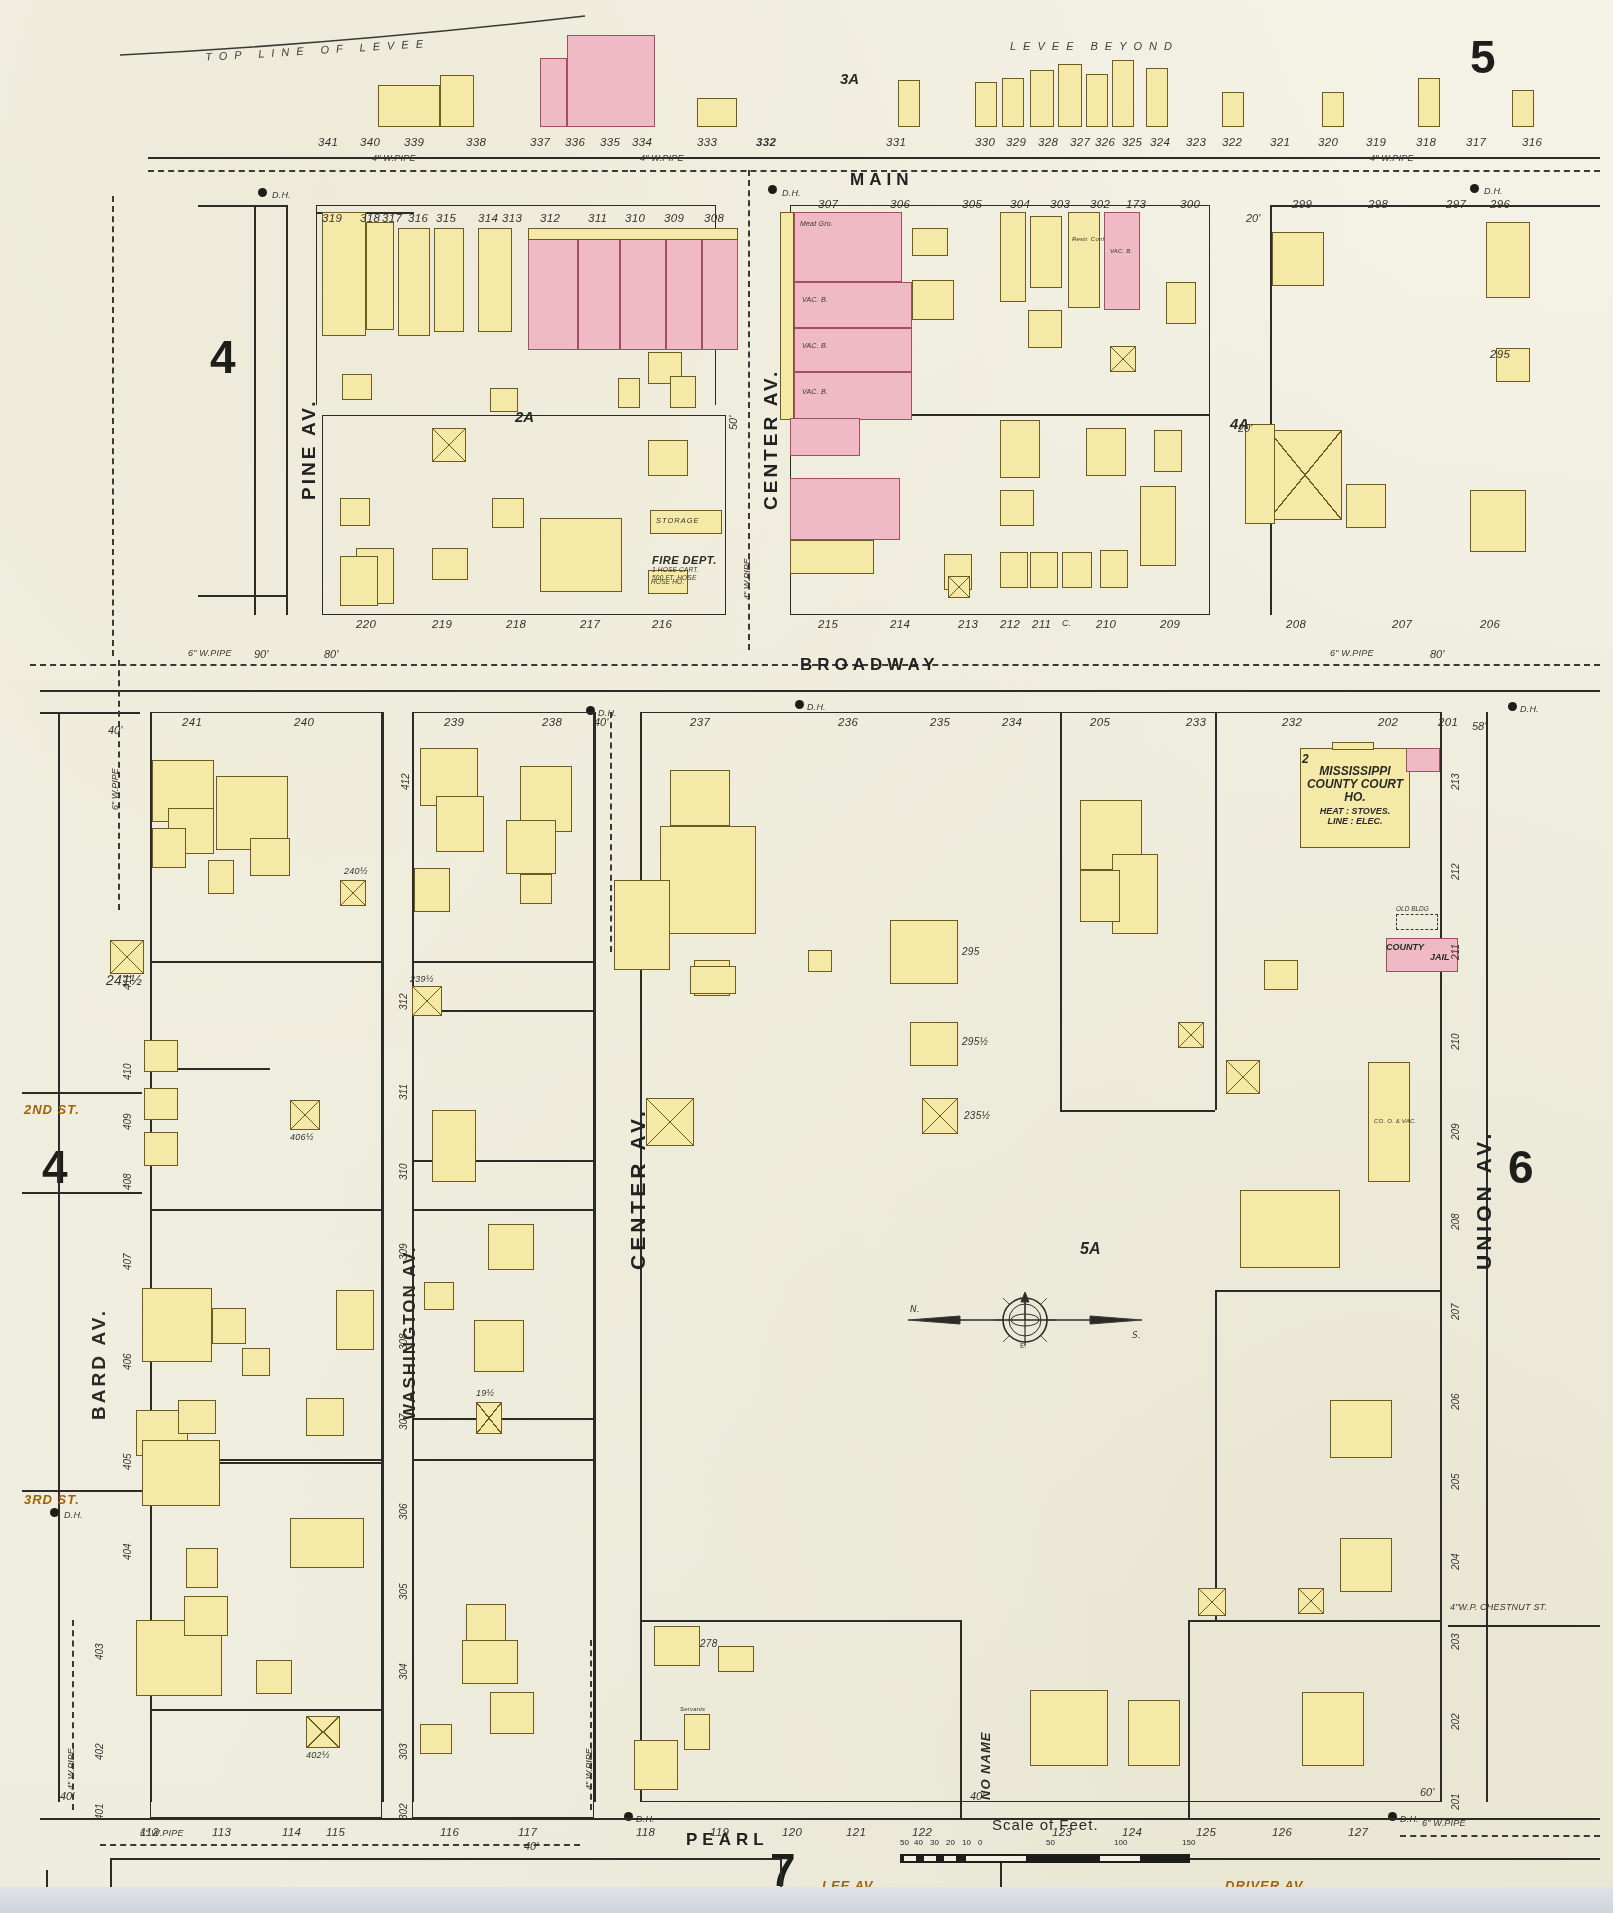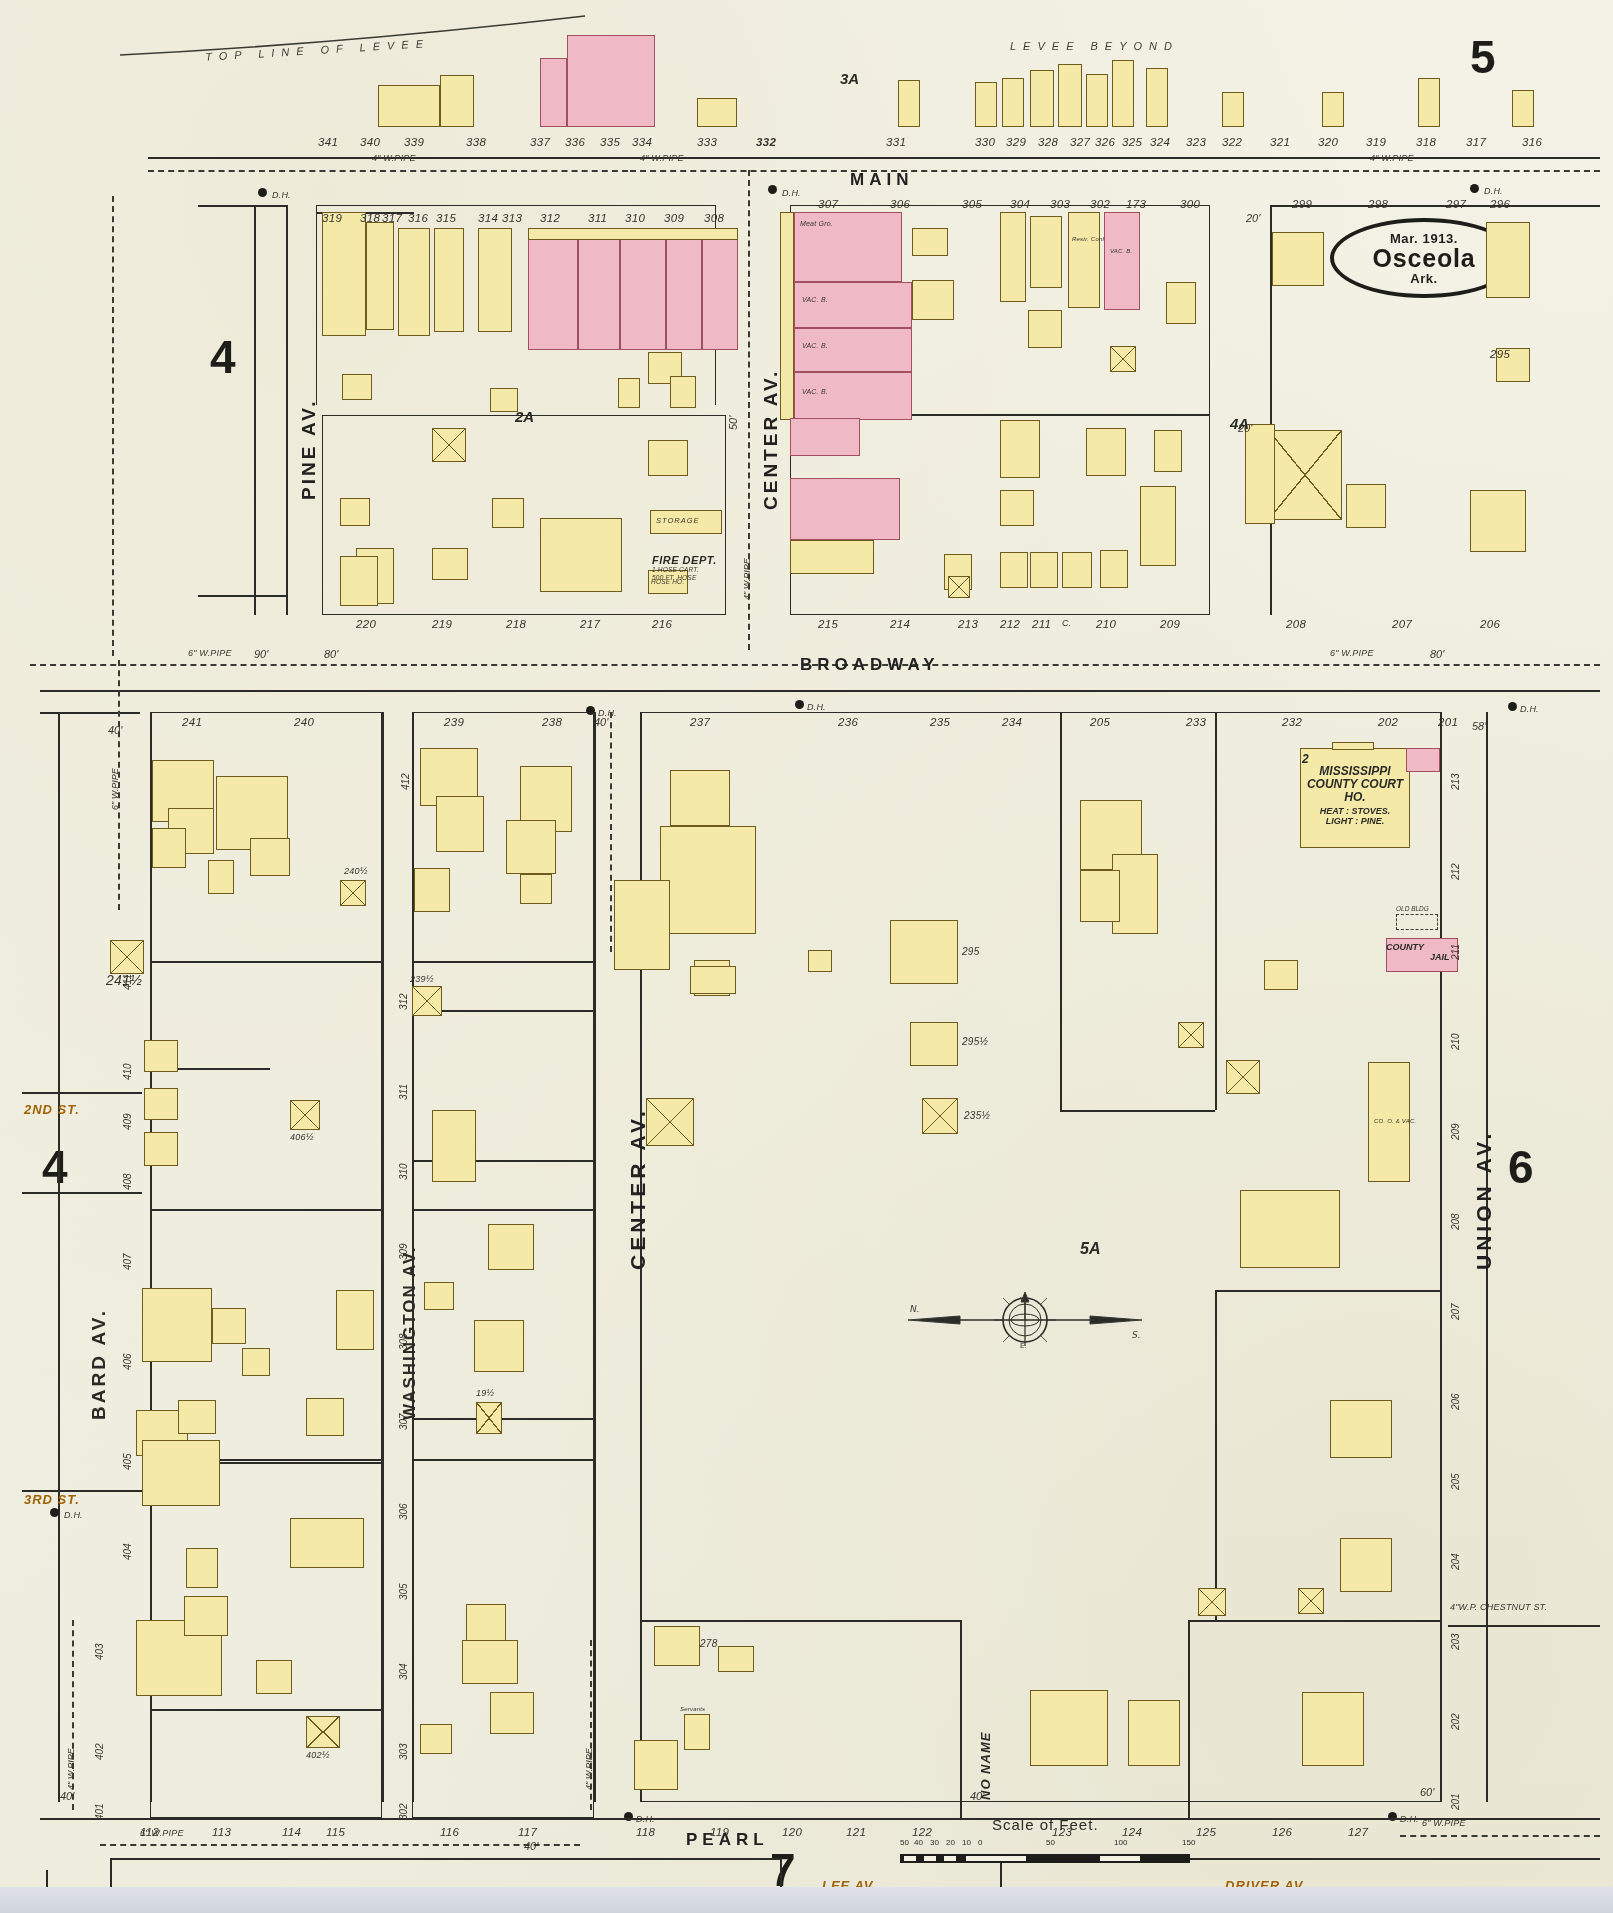--- a/index.html
+++ b/index.html
@@ -88,25 +88,20 @@
   .jail-lbl{position:absolute;font-size:9px;font-weight:700;font-style:italic;color:#2a2a26;text-align:left;line-height:1.1;}
   .oldbldg{position:absolute;border:1.2px dashed #3a3a34;box-sizing:border-box;}
   .oldbldg-lbl{position:absolute;font-size:6.5px;font-style:italic;color:#3a362e;}
 </style>
 </head>
 <body>
 
 <div id="sheet">
   <div id="paper-tint"></div>
 
-  <div id="title-seal">
-    <div class="ln1">Mar. 1913.</div>
-    <div class="ln2">Osceola</div>
-    <div class="ln3">Ark.</div>
-  </div>
 
   <div class="t pageno" style="left:1470px;top:30px;">5</div>
   <div class="t pageno" style="left:210px;top:330px;">4</div>
   <div class="t pageno" style="left:42px;top:1140px;">4</div>
   <div class="t pageno" style="left:1508px;top:1140px;">6</div>
   <div class="t pageno" style="left:770px;top:1843px;">7</div>
 
   <svg style="position:absolute;left:120px;top:10px;" width="470" height="50">
     <path d="M0 45 Q 220 34 465 6" stroke="#3a3a34" stroke-width="1.6" fill="none"></path>
   </svg>
@@ -461,21 +456,21 @@
   <div class="t lbl" style="left:680px;top:1706px;font-size:6px;">Servants</div>
   <div class="t num" style="left:700px;top:1638px;font-size:10px;">278</div>
 
   <div class="blk" style="left:1300px;top:748px;width:110px;height:100px;"></div>
   <div class="blk thin" style="left:1332px;top:742px;width:42px;height:8px;"></div>
   <div class="ch-text ch-1" style="left:1302px;top:752px;width:16px;text-align:left;">2</div>
   <div class="ch-text ch-1" style="left:1300px;top:764px;width:110px;">MISSISSIPPI</div>
   <div class="ch-text ch-1" style="left:1300px;top:777px;width:110px;">COUNTY COURT</div>
   <div class="ch-text ch-1" style="left:1300px;top:790px;width:110px;">HO.</div>
   <div class="ch-text ch-2" style="left:1300px;top:806px;width:110px;">HEAT : STOVES.</div>
-  <div class="ch-text ch-2" style="left:1300px;top:816px;width:110px;">LIGHT : PINE.</div>
+  <div class="ch-text ch-2" style="left:1300px;top:816px;width:110px;">LINE : ELEC.</div>
   <div class="pnk" style="left:1406px;top:748px;width:34px;height:24px;"></div>
 
   <div class="pnk" style="left:1386px;top:938px;width:72px;height:34px;"></div>
   <div class="jail-lbl" style="left:1386px;top:943px;width:72px;">COUNTY</div>
   <div class="jail-lbl" style="left:1386px;top:953px;width:72px;margin-left:44px;">JAIL</div>
   <div class="oldbldg" style="left:1396px;top:914px;width:42px;height:16px;"></div>
   <div class="oldbldg-lbl" style="left:1396px;top:905px;">OLD BLDG</div>
 
   <div class="lot" style="left:150px;top:712px;width:232px;height:250px;"></div>
   <div class="lot" style="left:150px;top:962px;width:232px;height:248px;"></div>

